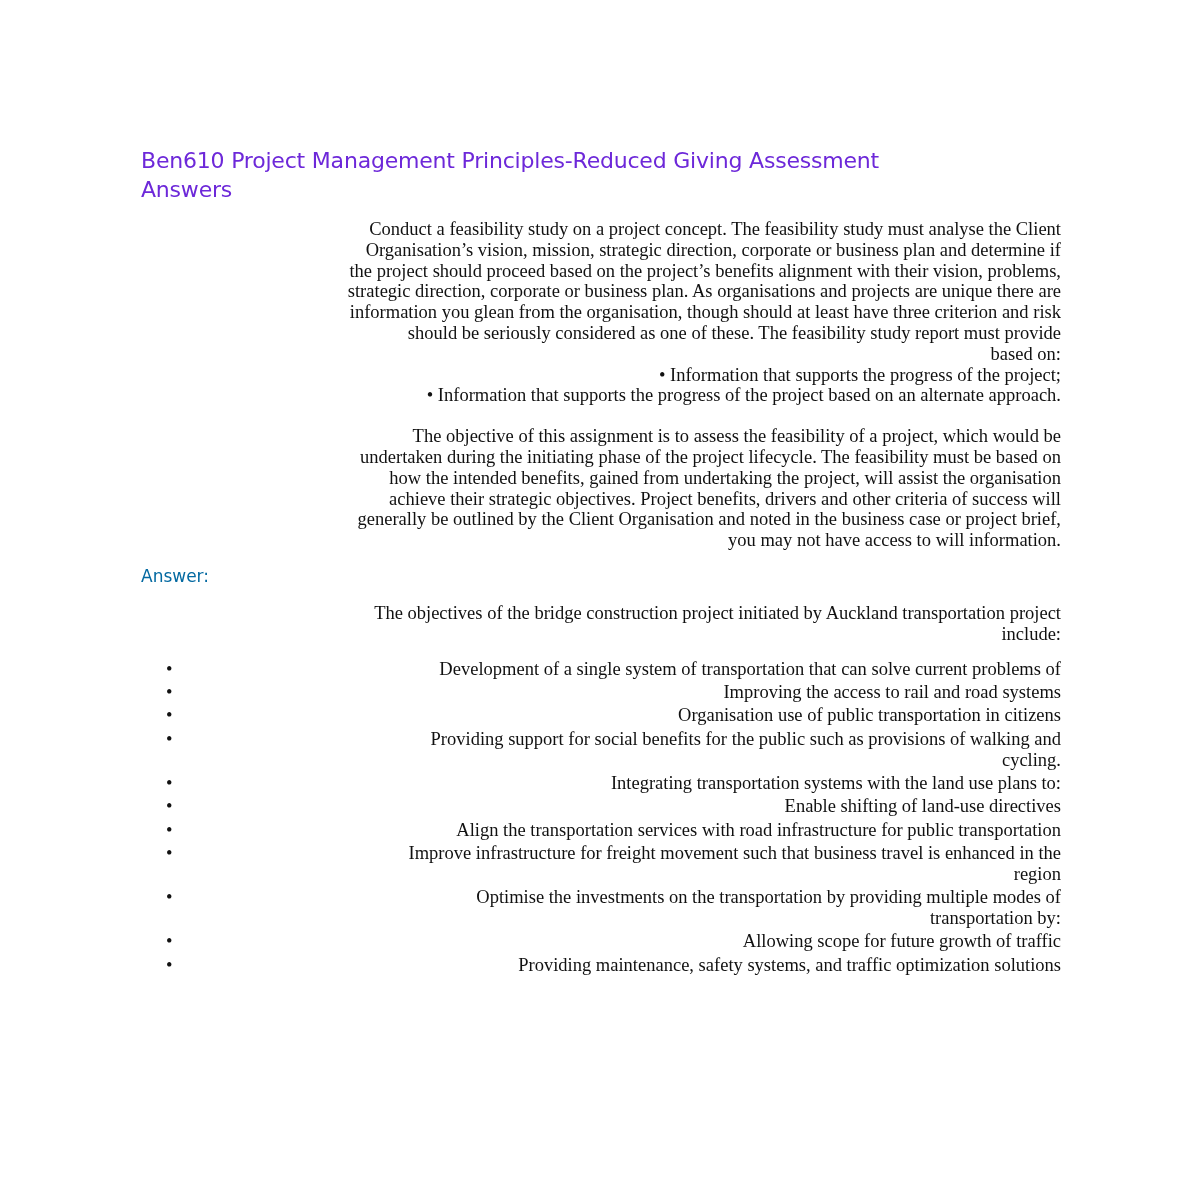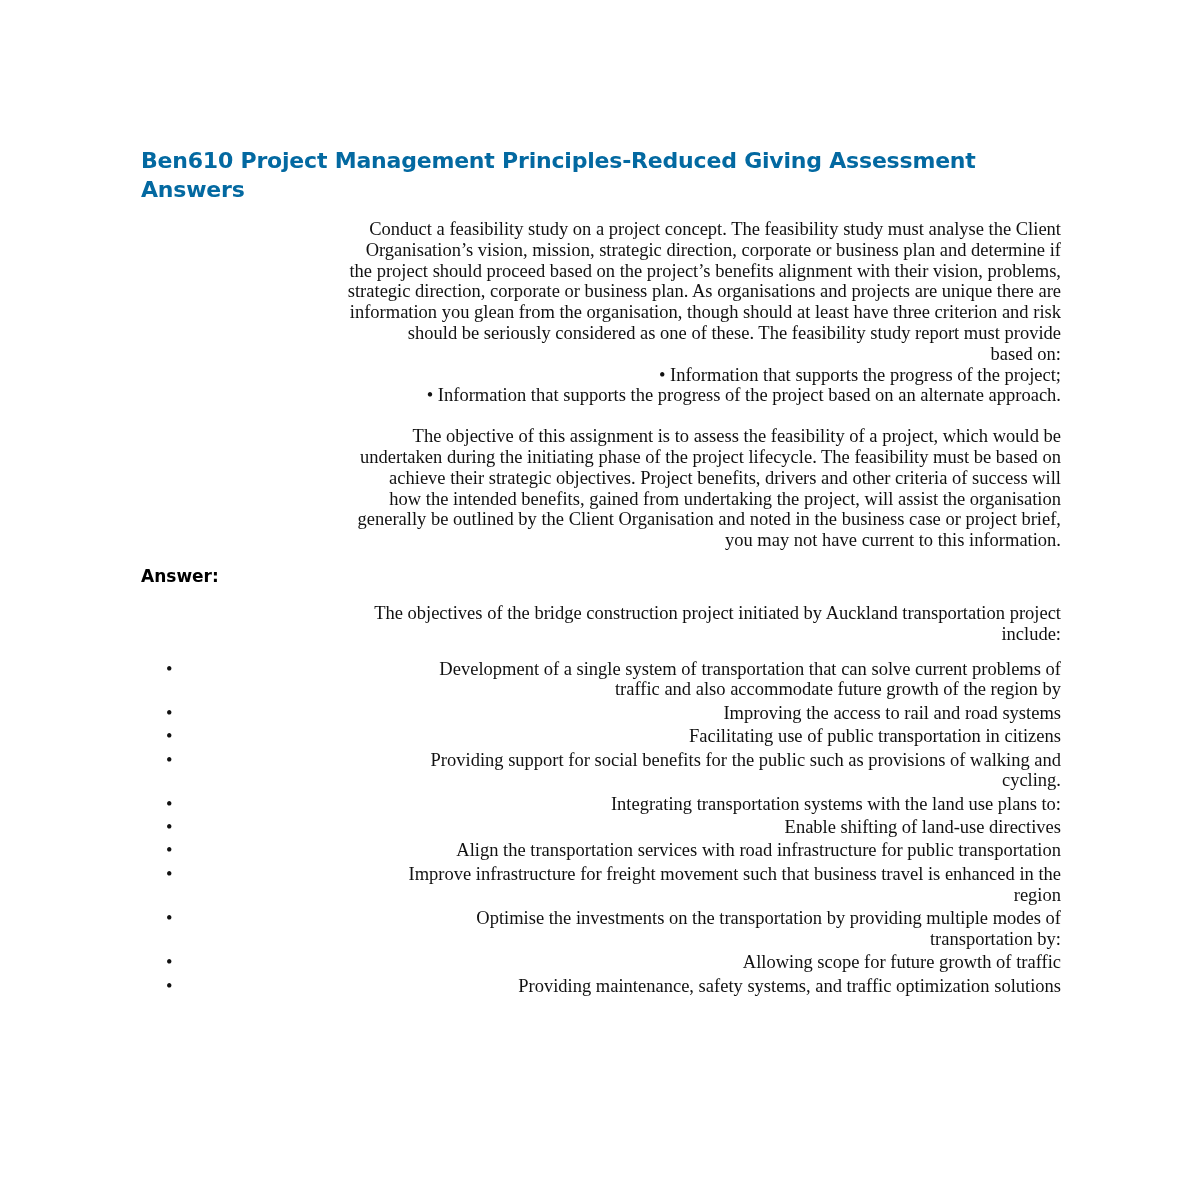--- a/index.html
+++ b/index.html
@@ -14,44 +14,44 @@
       overflow: hidden;
     }
     .page {
       position: absolute;
       left: 141px;
       top: 146px;
       width: 920px;
     }
     .title {
       font-family: "DejaVu Sans", sans-serif;
-      font-weight: bold;
+      font-weight: normal;
       font-size: 22px;
       line-height: 29px;
-      color: #0369a1;
+      color: #6d28d9;
       margin: 0;
       letter-spacing: -0.2px;
     }
     .body-text {
       font-family: "Liberation Serif", serif;
       font-size: 18.5px;
       line-height: 20.8px;
       color: #111111;
       margin: 0;
       text-align: right;
     }
     .line { display: block; white-space: nowrap; }
     .p1 { margin-top: 15px; }
     .p2 { margin-top: 20px; }
     .answer-heading {
       font-family: "DejaVu Sans", sans-serif;
-      font-weight: bold;
+      font-weight: normal;
       font-size: 17px;
       line-height: 22px;
-      color: #000000;
+      color: #0369a1;
       margin: 14px 0 0 0;
     }
     .p3 { margin-top: 16px; }
     .objectives {
       list-style: none;
       margin: 14px 0 0 0;
       padding: 0;
     }
     .objectives li {
       position: relative;
@@ -81,46 +81,45 @@
     <span class="line">information you glean from the organisation, though should at least have three criterion and risk</span>
     <span class="line">should be seriously considered as one of these. The feasibility study report must provide</span>
     <span class="line">based on:</span>
     <span class="line">• Information that supports the progress of the project;</span>
     <span class="line">• Information that supports the progress of the project based on an alternate approach.</span>
   </p>
 
   <p class="body-text p2">
     <span class="line">The objective of this assignment is to assess the feasibility of a project, which would be</span>
     <span class="line">undertaken during the initiating phase of the project lifecycle. The feasibility must be based on</span>
+    <span class="line">how the intended benefits, gained from undertaking the project, will assist the organisation</span>
     <span class="line">achieve their strategic objectives. Project benefits, drivers and other criteria of success will</span>
-    <span class="line">how the intended benefits, gained from undertaking the project, will assist the organisation</span>
     <span class="line">generally be outlined by the Client Organisation and noted in the business case or project brief,</span>
-    <span class="line">you may not have current to this information.</span>
+    <span class="line">you may not have access to will information.</span>
   </p>
 
   <h2 class="answer-heading">Answer:</h2>
 
   <p class="body-text p3">
     <span class="line">The objectives of the bridge construction project initiated by Auckland transportation project</span>
     <span class="line">include:</span>
   </p>
 
   <ul class="objectives body-text">
     <li>
       <span class="bullet">•</span>
       <span class="line">Development of a single system of transportation that can solve current problems of</span>
-      <span class="line">traffic and also accommodate future growth of the region by</span>
     </li>
     <li>
       <span class="bullet">•</span>
       <span class="line">Improving the access to rail and road systems</span>
     </li>
     <li>
       <span class="bullet">•</span>
-      <span class="line">Facilitating use of public transportation in citizens</span>
+      <span class="line">Organisation use of public transportation in citizens</span>
     </li>
     <li>
       <span class="bullet">•</span>
       <span class="line">Providing support for social benefits for the public such as provisions of walking and</span>
       <span class="line">cycling.</span>
     </li>
     <li>
       <span class="bullet">•</span>
       <span class="line">Integrating transportation systems with the land use plans to:</span>
     </li>

